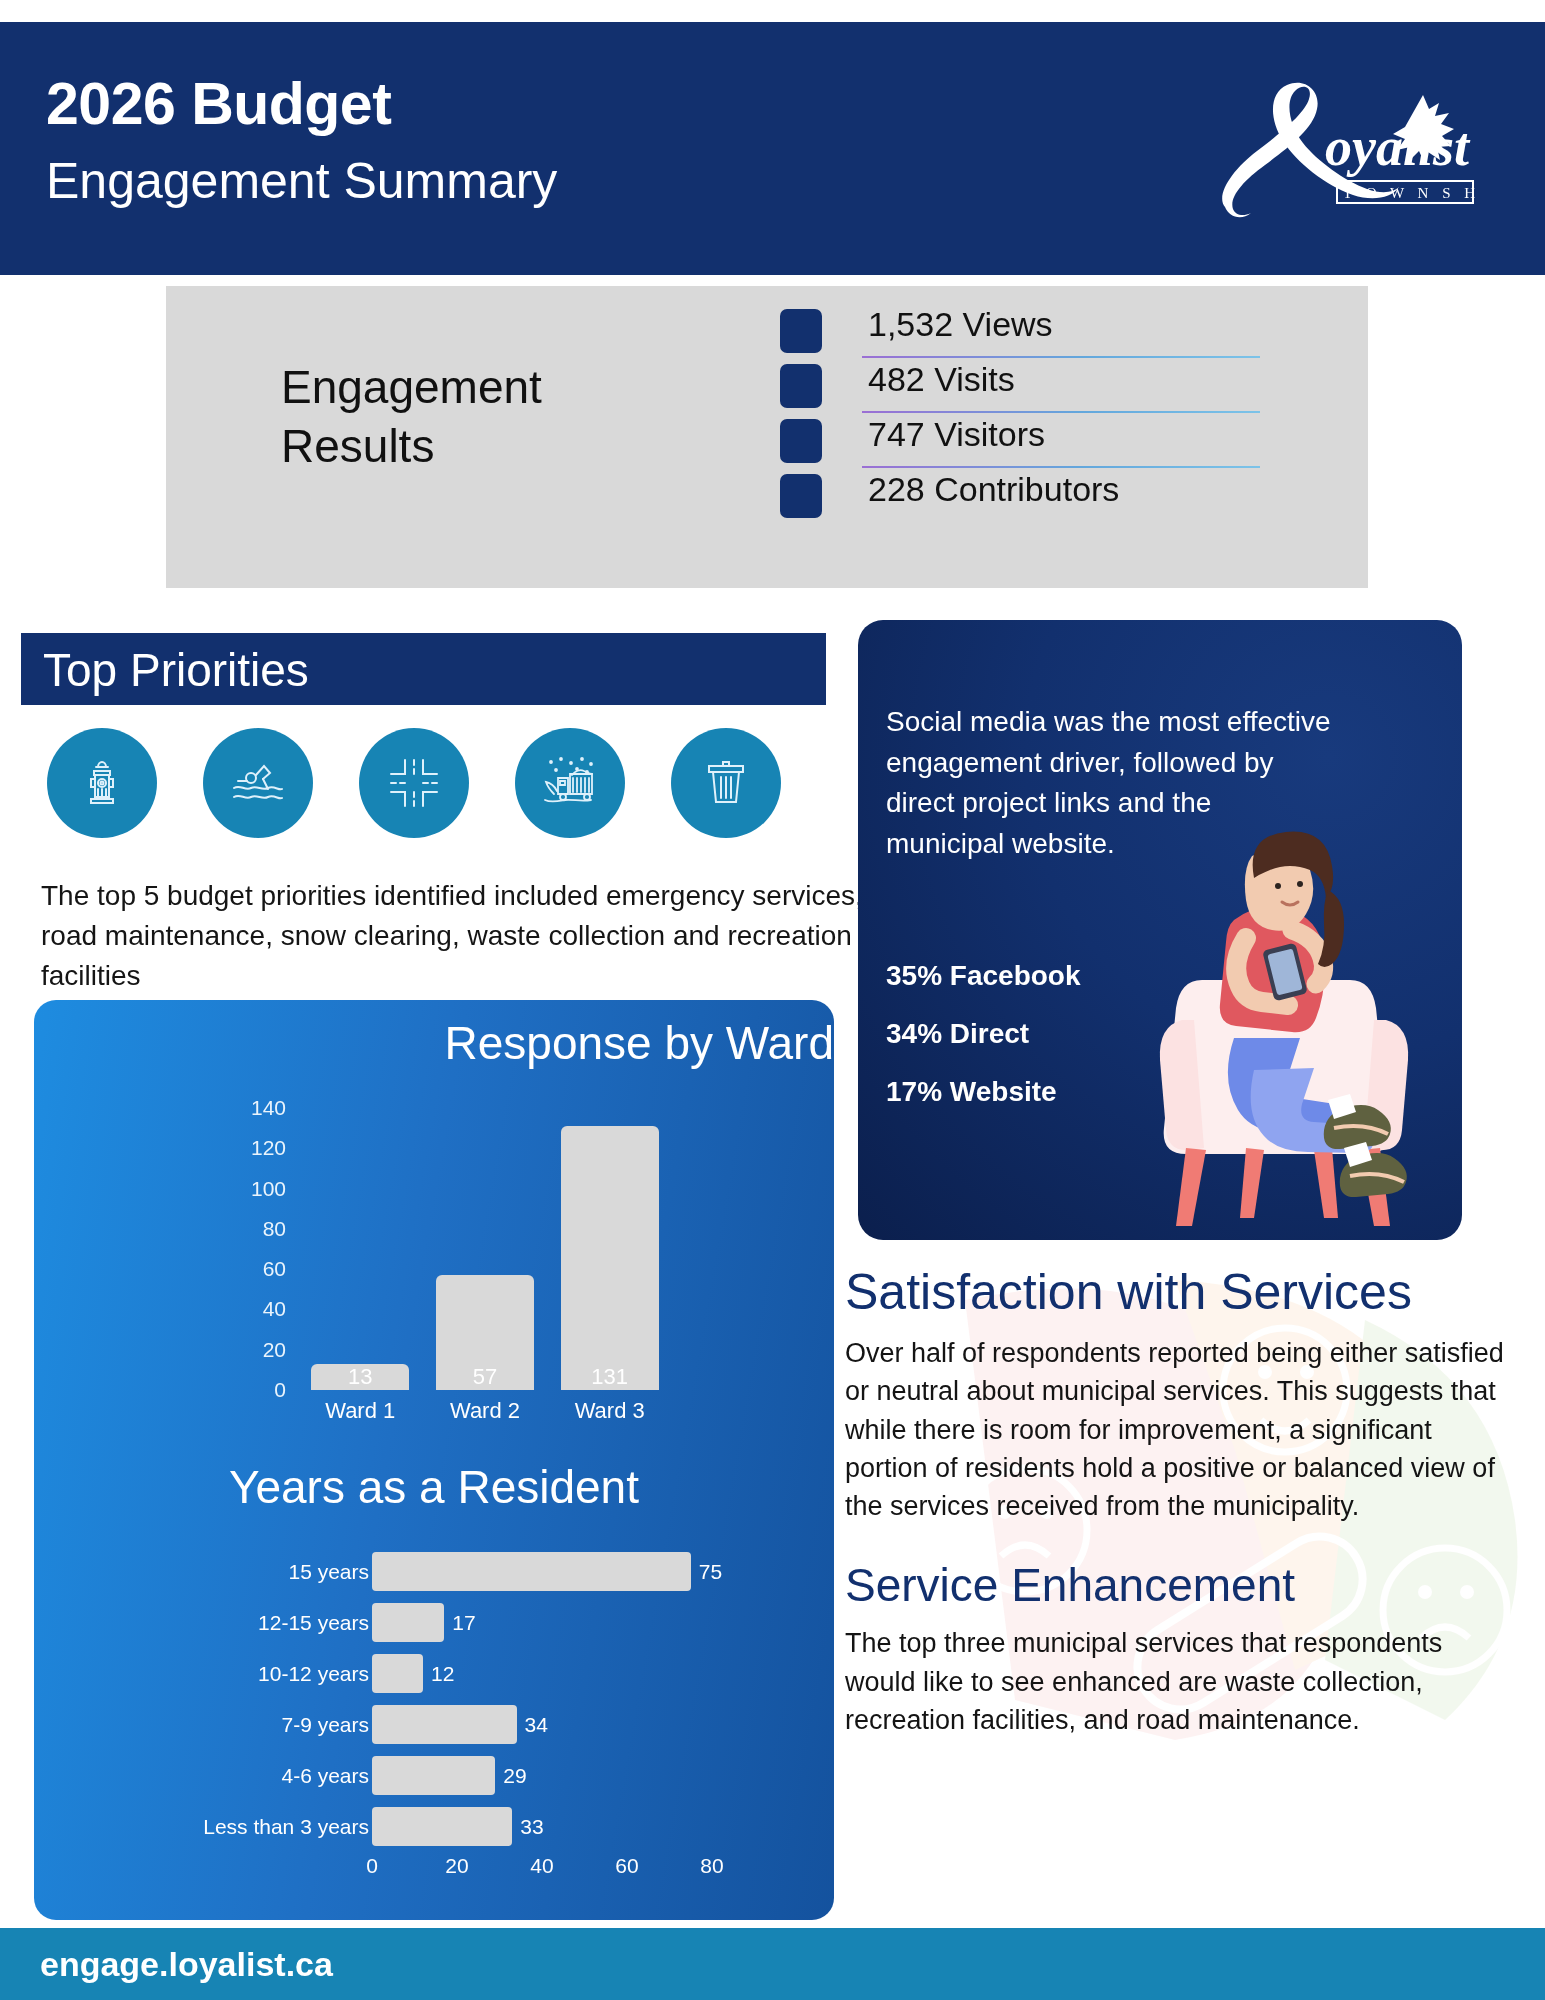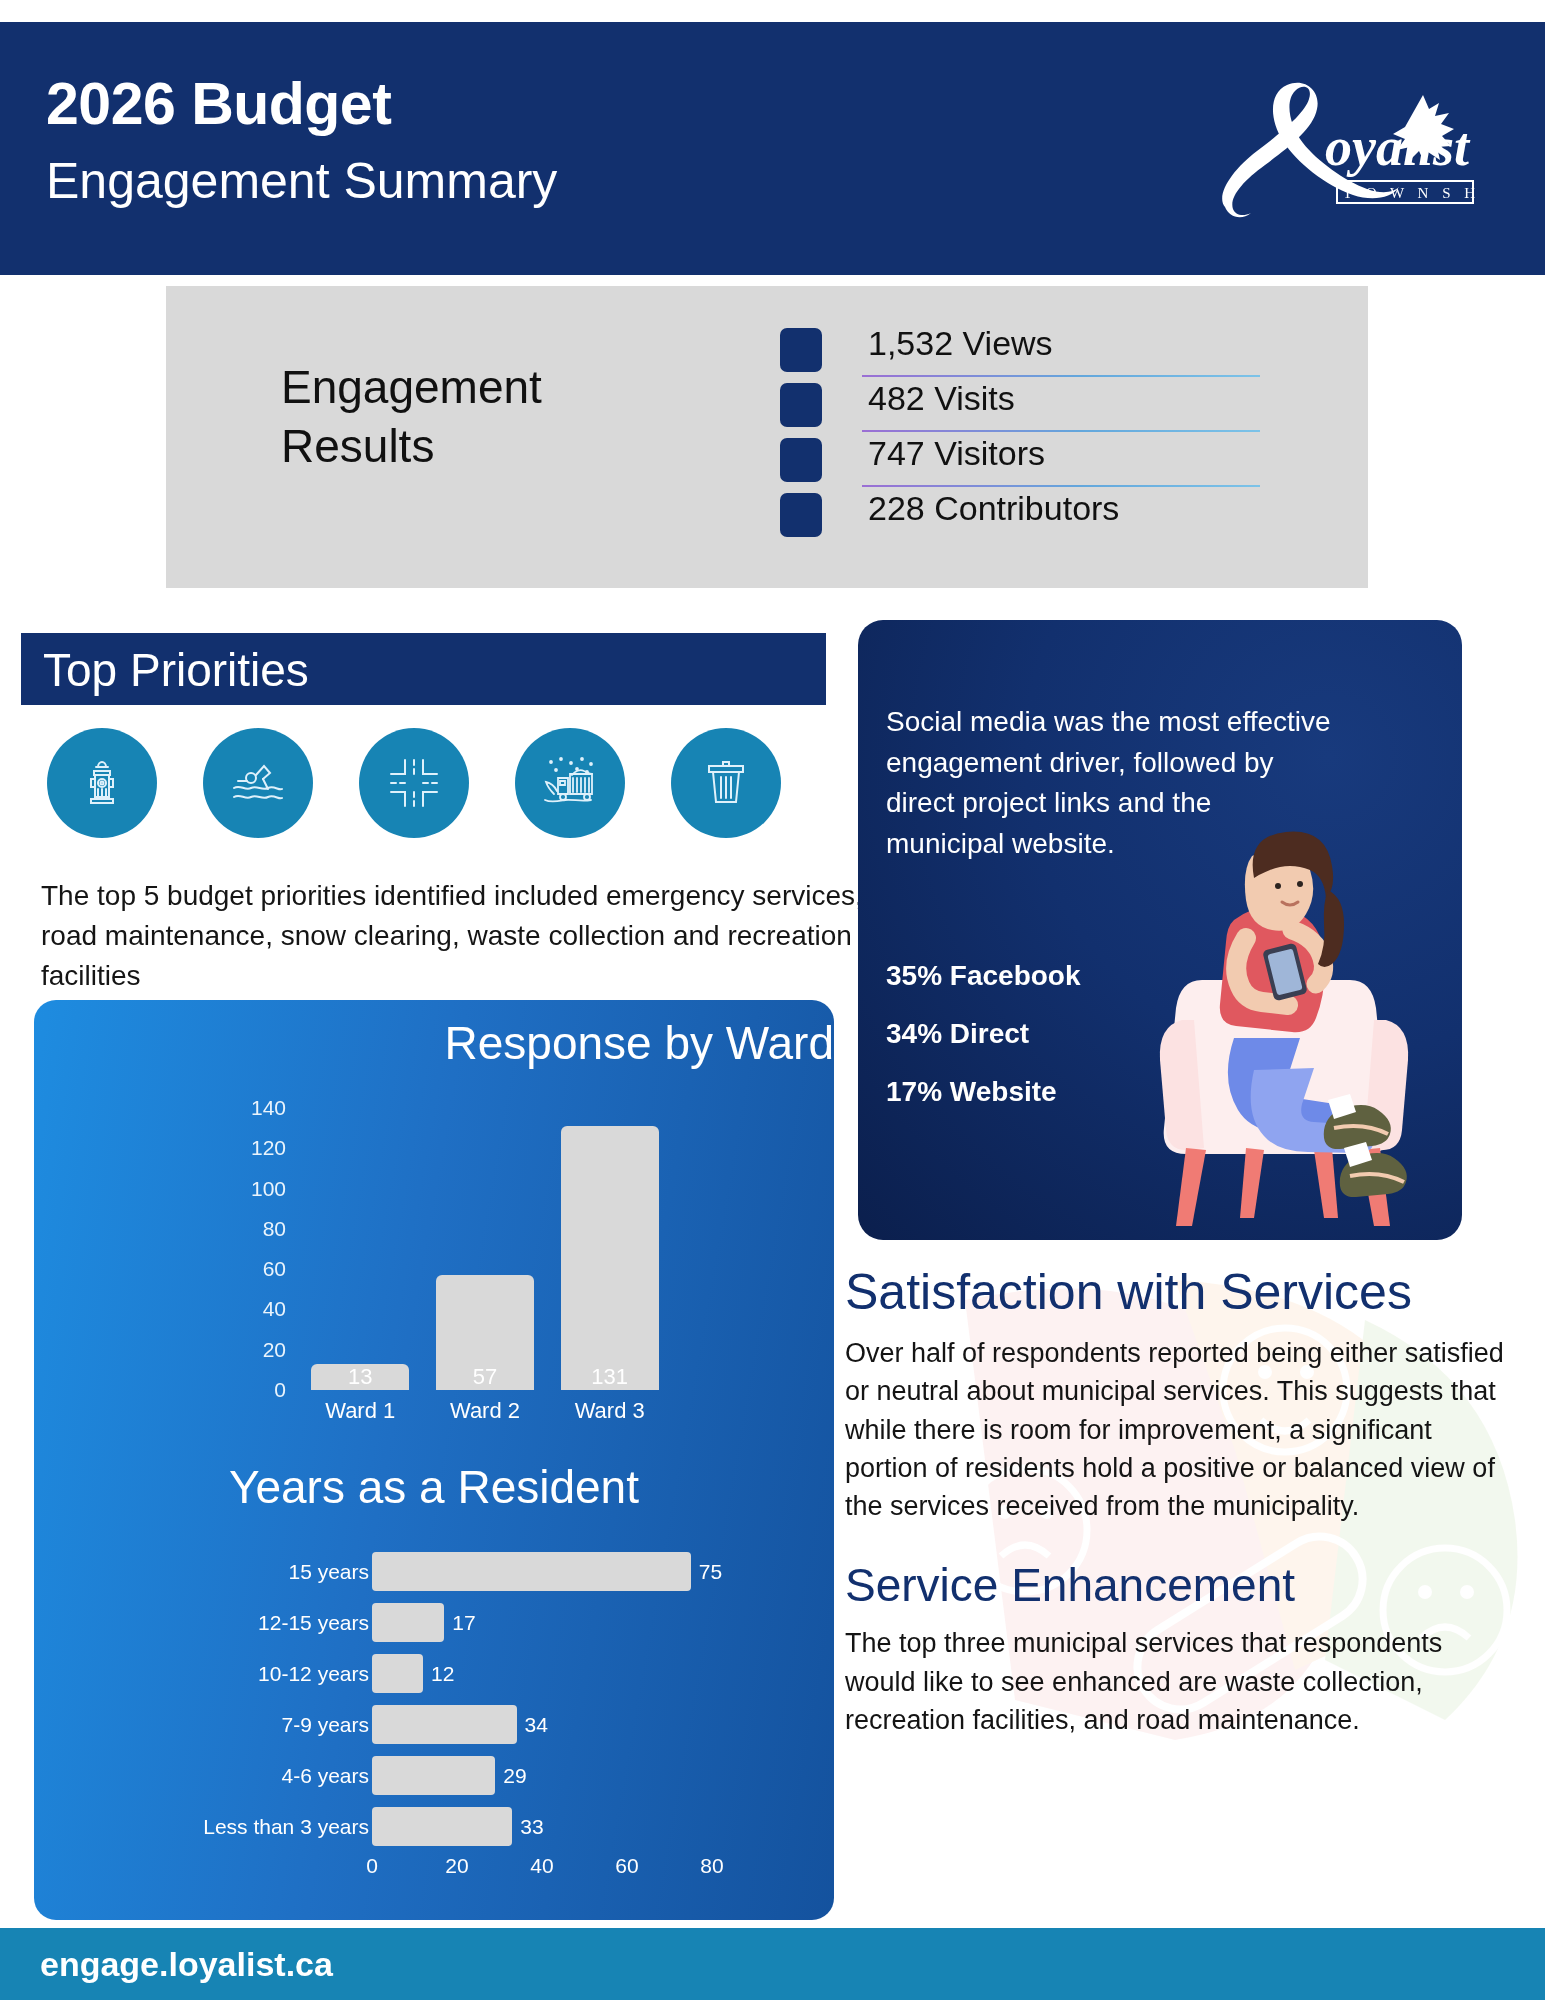--- a/index.html
+++ b/index.html
@@ -28,21 +28,21 @@
 
   
   .eng-panel {
     position: absolute; left: 166px; top: 286px; width: 1202px; height: 302px;
     background: #d9d9d9;
   }
   .eng-title {
     position: absolute; left: 115px; top: 72px; width: 420px;
     font-size: 46px; color: #111111; line-height: 1.28;
   }
-  .eng-list { position: absolute; left: 614px; top: 36px; width: 480px; }
+  .eng-list { position: absolute; left: 614px; top: 17px; width: 480px; }
   .eng-row { position: relative; height: 55px; }
   .eng-chip {
     position: absolute; left: 0; top: 6px; width: 42px; height: 44px;
     background: #12306e; border-radius: 7px;
   }
   .eng-label {
     position: absolute; left: 88px; top: 2px;
     font-size: 34px; color: #111111; white-space: nowrap;
   }
   .eng-rule {

